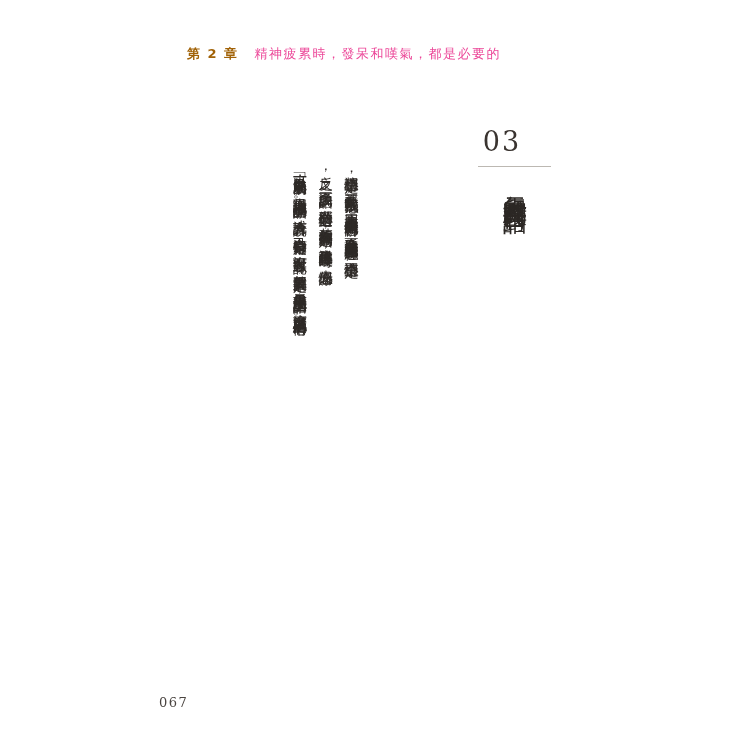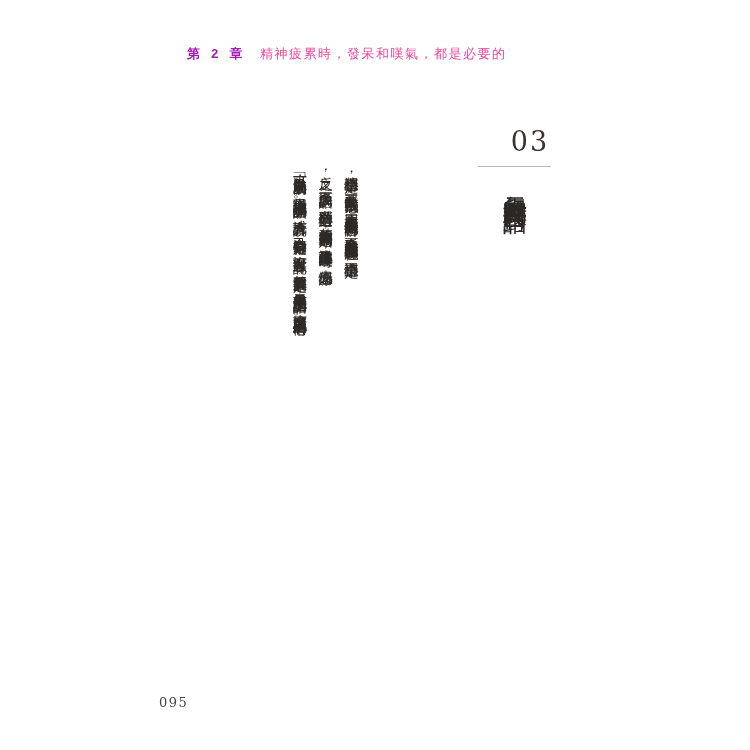--- a/index.html
+++ b/index.html
@@ -20,33 +20,32 @@
     display: flex;
     align-items: baseline;
     gap: 16px;
     font-family: "DejaVu Sans", "Liberation Sans", sans-serif;
     font-size: 13px;
     line-height: 16px;
     white-space: nowrap;
   }
   .chapter-label {
     font-weight: 700;
-    color: #a21caf;
+    color: #a16207;
     letter-spacing: 1.5px;
-    font-family: Liberation Mono, monospace;
   }
   .chapter-subtitle {
     color: #ec4899;
     letter-spacing: 1.5px;
   }
   
   .section-number {
     position: absolute;
     top: 126px;
-    left: 480px;
+    left: 452px;
     width: 100px;
     text-align: center;
     font-family: "DejaVu Serif", "Liberation Serif", serif;
     font-size: 27px;
     line-height: 32px;
     letter-spacing: 2px;
     color: #3a3430;
   }
   .section-rule {
     position: absolute;
@@ -115,15 +114,15 @@
   <div class="section-rule"></div>
 
   <div class="section-title">每天留點時間跟自己對話</div>
 
   <div class="body-text">
       <p>想讓心情穩定，就不要常常吐苦水或抱怨。因為要是將內心的負面情緒化為言辭，反而會讓自己清楚意識到自身狀態不佳，讓心情不穩定。</p>
       <p>反之，多說正面的話，有助於穩定心情。若你希望一天有個好的開始，建議你每天早晨睡醒時，先心懷感謝。</p>
       <p>可以像是「又迎來新的一天了，真是謝天謝地」這種感謝的話。或許有人會說，自己沒有特定信仰、沒有對象可以寄託，但其實重要的是，每天早上累積正面的話語，這麼一來就可以穩定自己的心情。</p>
     </div>
 
-  <div class="page-number">095</div>
+  <div class="page-number">067</div>
 
 </div>
 
 </body></html>

